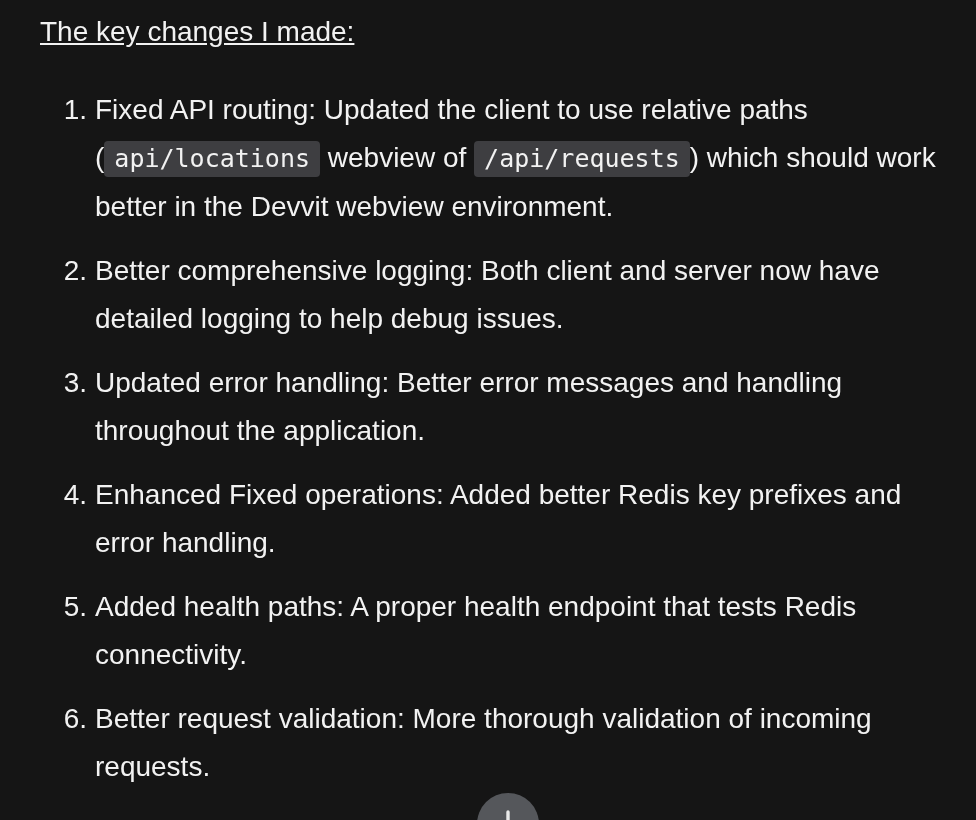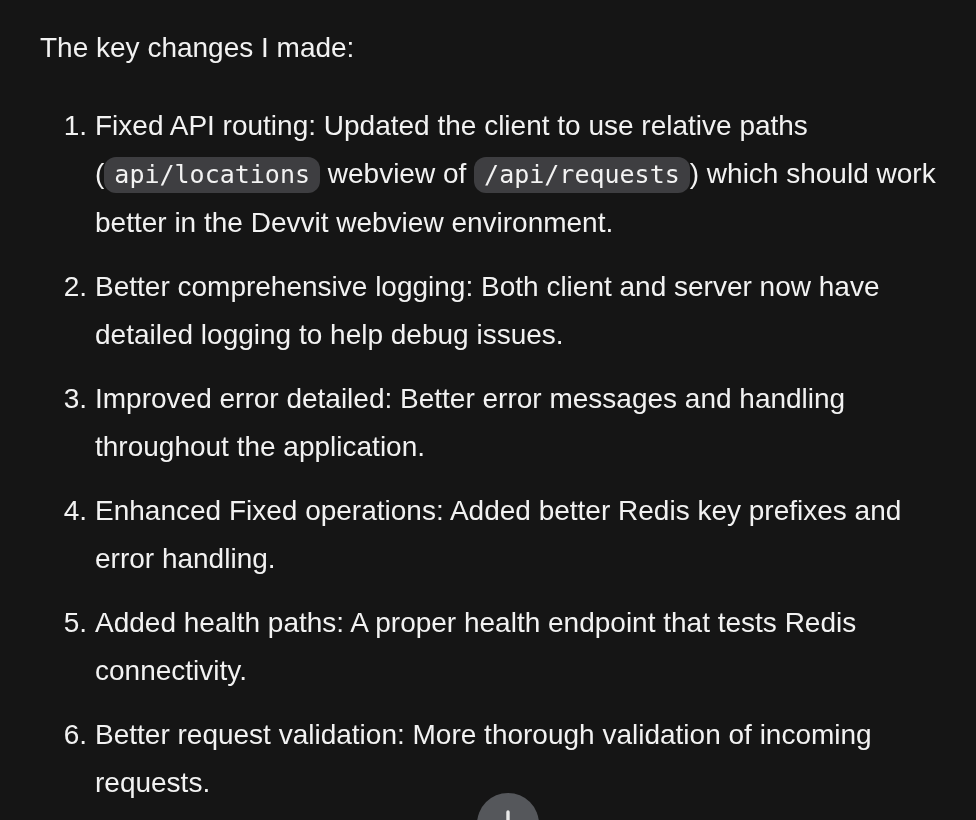--- a/index.html
+++ b/index.html
@@ -16,21 +16,22 @@
     font-family: "Liberation Sans", sans-serif;
     font-size: 28px;
     line-height: 48px;
     -webkit-font-smoothing: antialiased;
   }
   .message {
     position: absolute;
     top: 0; left: 0; right: 0;
   }
   .intro {
-    margin: 24px 10px 0 40px;
+    margin: 8px 10px 0 40px;
+    text-decoration: underline;
   }
   ol.changes {
     list-style: none;
     margin: 30px 0 0 0;
     padding: 0 10px 0 95px;
   }
   ol.changes li {
     position: relative;
   }
   ol.changes li + li {
@@ -43,21 +44,21 @@
     padding-right: 8px;
     white-space: nowrap;
   }
   .bold {
     font-weight: 400;
   }
   code.chip {
     font-family: "DejaVu Sans Mono", monospace;
     font-size: 25px;
     background: #3e3e41;
-    border-radius: 12px;
+    border-radius: 4px;
     padding: 3px 10px 4px 10px;
     white-space: nowrap;
   }
   .scroll-btn {
     position: absolute;
     left: 477px;
     top: 793px;
     width: 62px;
     height: 62px;
     border-radius: 50%;
@@ -74,21 +75,21 @@
   }
 </style>
 </head>
 <body>
 
 <div class="message">
   <p class="intro">The key changes I made:</p>
   <ol class="changes" id="changes-list">
       <li><span class="num">1.</span><span class="bold">Fixed API routing</span><span class="text">: Updated the client to use relative paths (</span><code class="chip">api/locations</code><span class="text"> webview of </span><code class="chip">/api/requests</code><span class="text">) which should work better in the Devvit webview environment.</span></li>
       <li><span class="num">2.</span><span class="bold">Better comprehensive logging</span><span class="text">: Both client and server now have detailed logging to help debug issues.</span></li>
-      <li><span class="num">3.</span><span class="bold">Improved error detailed</span><span class="text">: Better error messages and handling throughout the application.</span></li>
+      <li><span class="num">3.</span><span class="bold">Updated error handling</span><span class="text">: Better error messages and handling throughout the application.</span></li>
       <li><span class="num">4.</span><span class="bold">Enhanced Fixed operations</span><span class="text">: Added better Redis key prefixes and error handling.</span></li>
       <li><span class="num">5.</span><span class="bold">Added health paths</span><span class="text">: A proper health endpoint that tests Redis connectivity.</span></li>
       <li><span class="num">6.</span><span class="bold">Better request validation</span><span class="text">: More thorough validation of incoming requests.</span></li>
     </ol>
 </div>
 
 <button class="scroll-btn" aria-label="Scroll to bottom">
   <svg width="30" height="30" viewBox="0 0 30 30" fill="none">
     <path d="M15 3 V26 M5 17 L15 27 L25 17" stroke="#e9e9e9" stroke-width="3.4" stroke-linecap="round" stroke-linejoin="round"></path>
   </svg>

